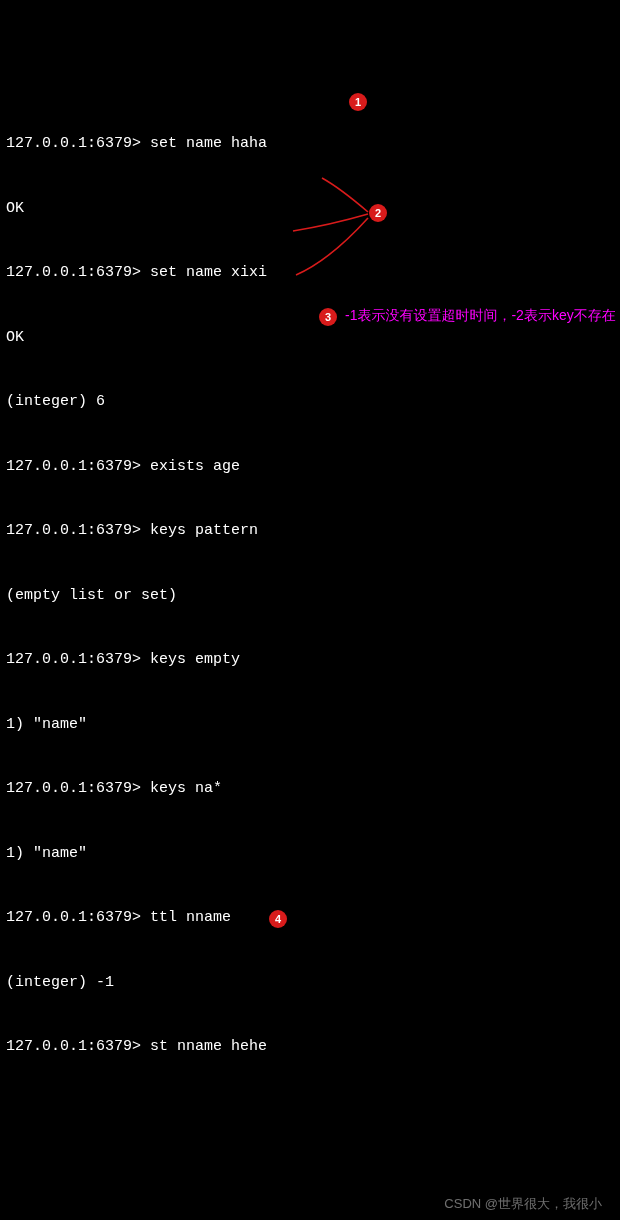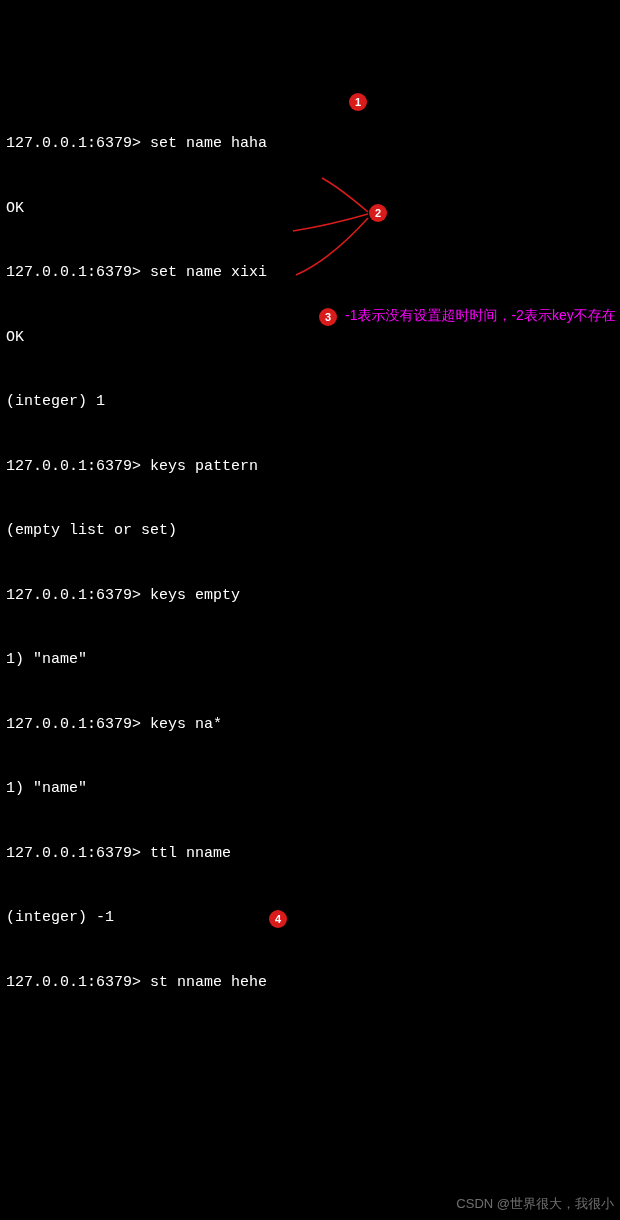--- a/index.html
+++ b/index.html
@@ -40,21 +40,21 @@
     position: absolute;
     color: #ff00ff;
     font-size: 14px;
     font-family: "Microsoft YaHei", sans-serif;
     line-height: 17px;
     white-space: normal;
     width: 280px;
   }
   .watermark {
     position: absolute;
-    right: 6px;
+    right: 18px;
     bottom: 6px;
     color: rgba(200,200,200,0.55);
     font-family: Arial, "Microsoft YaHei", sans-serif;
     font-size: 13px;
     white-space: nowrap;
   }
   .arrows {
     position: absolute;
     pointer-events: none;
   }
@@ -62,21 +62,22 @@
 </head>
 <body>
 
 
 
 <div class="terminal">
   <div class="line"><span>127.0.0.1:6379&gt; </span><span>set name haha</span></div>
   <div class="line">OK</div>
   <div class="line"><span>127.0.0.1:6379&gt; </span><span>set name xixi</span></div>
   <div class="line">OK</div>
-  <div class="line">(integer) 1</div>
+  <div class="line">(integer) 6</div>
+  <div class="line"><span>127.0.0.1:6379&gt; </span><span>exists age</span></div>
   <div class="line"><span>127.0.0.1:6379&gt; </span><span>keys pattern</span></div>
   <div class="line">(empty list or set)</div>
   <div class="line"><span>127.0.0.1:6379&gt; </span><span>keys empty</span></div>
   <div class="line">1) "name"</div>
   <div class="line"><span>127.0.0.1:6379&gt; </span><span>keys na*</span></div>
   <div class="line">1) "name"</div>
   <div class="line"><span>127.0.0.1:6379&gt; </span><span>ttl nname</span></div>
   <div class="line">(integer) -1</div>
   <div class="line"><span>127.0.0.1:6379&gt; </span><span>st nname hehe</span></div>
   

